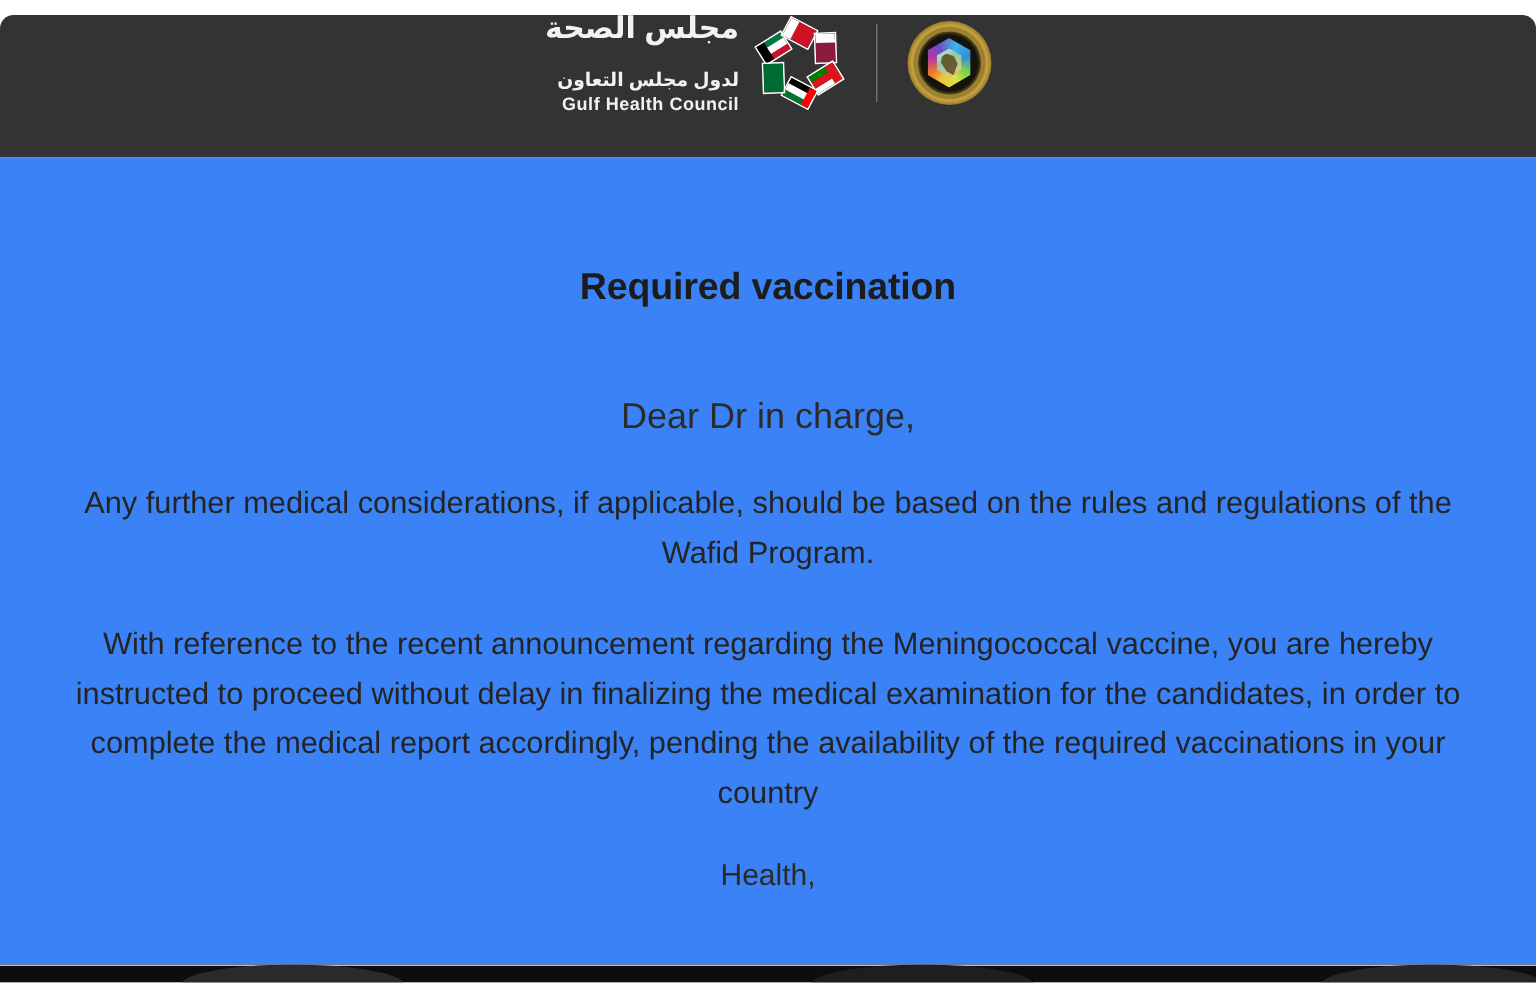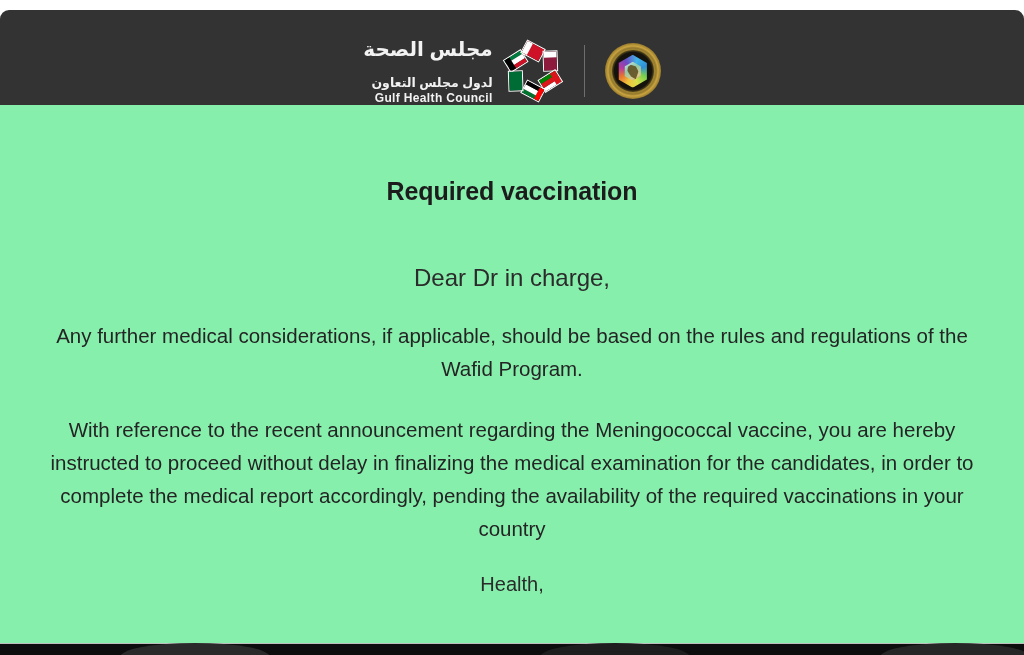--- a/index.html
+++ b/index.html
@@ -48,21 +48,21 @@
   .header-band {
     position: absolute;
     top: 10px;
     left: 0;
     width: 1024px;
     height: 95px;
     background: #333333;
     border-top-left-radius: 9px;
     border-top-right-radius: 9px;
     display: flex;
-    align-items: flex-end;
+    align-items: flex-start;
     justify-content: center;
   }
   .logo-lockup {
     display: flex;
     align-items: center;
     gap: 0px;
     transform: translateY(-1px);
   }
 
   
@@ -187,21 +187,21 @@
     opacity: .85;
   }
 
   
   .letter {
     position: absolute;
     top: 105px;
     left: 0;
     width: 1024px;
     bottom: 12px;
-    background: #86efac;
+    background: #3b82f6;
     padding: 0;
   }
   .letter-inner {
     width: 960px;
     margin: 0 auto;
     text-align: center;
     color: #222222;
   }
   .letter-title {
     font-size: 25px;

